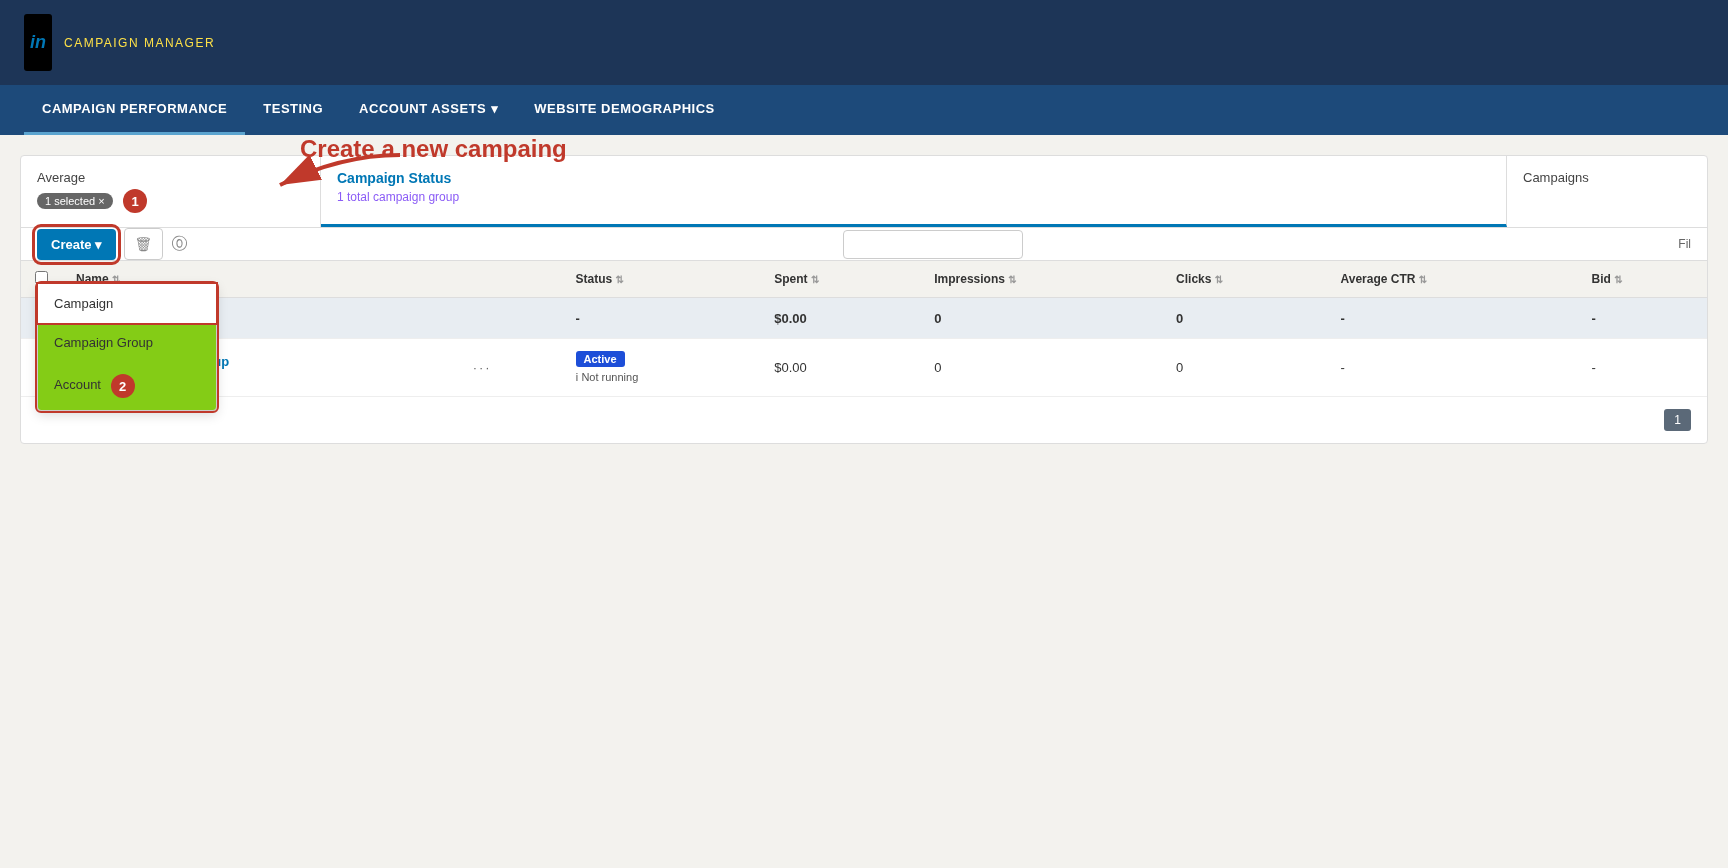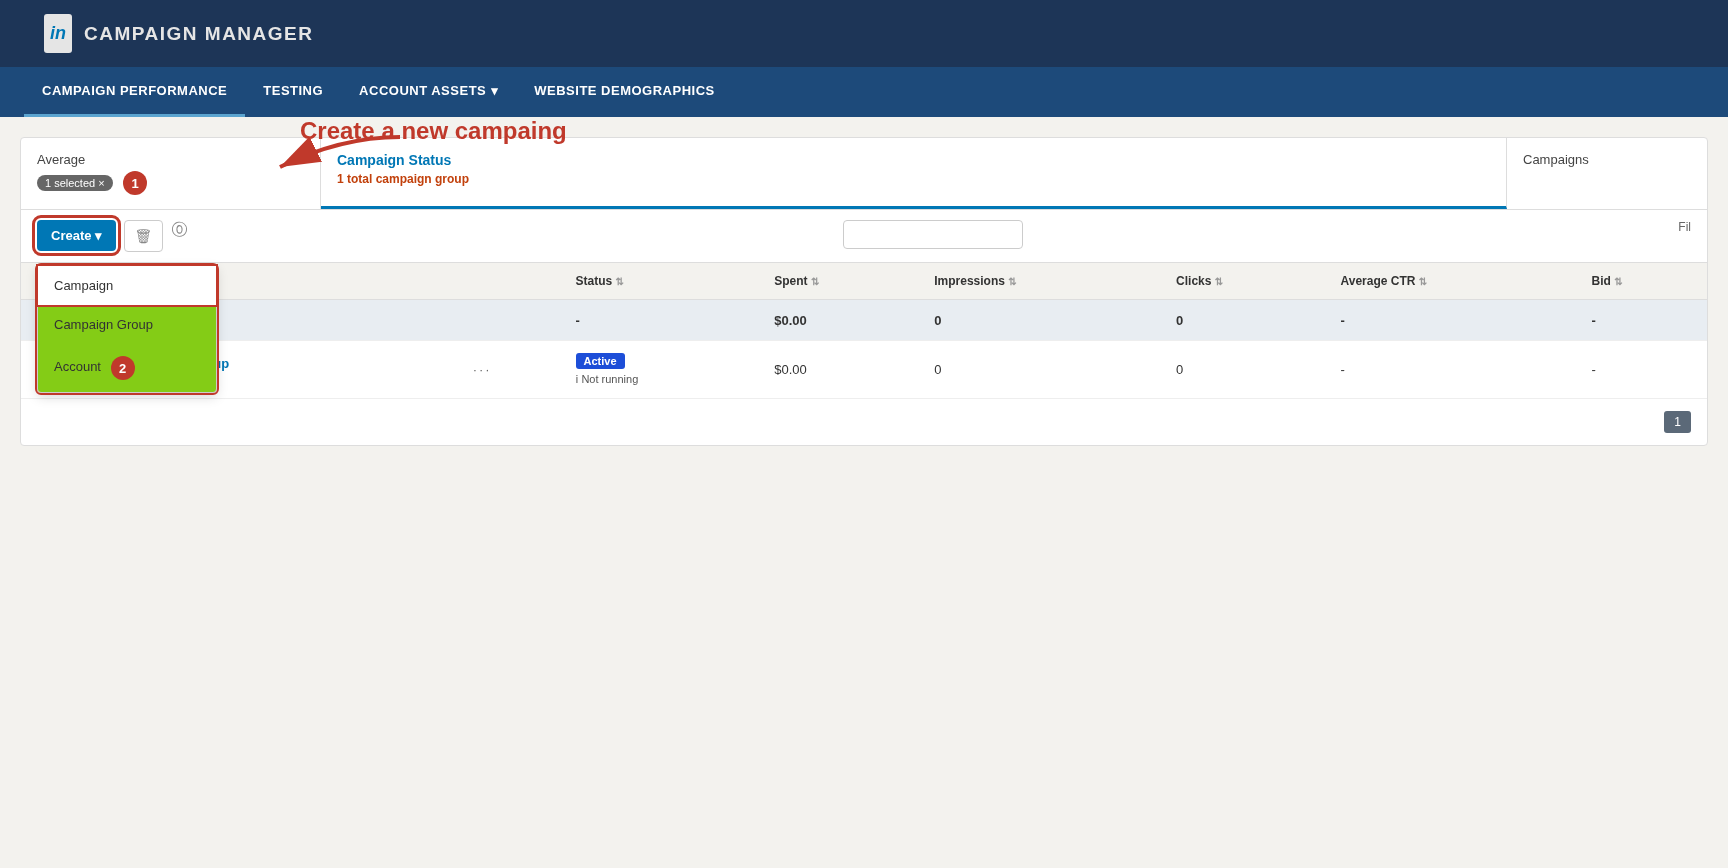--- a/index.html
+++ b/index.html
@@ -6,34 +6,33 @@
     body { font-family: -apple-system, BlinkMacSystemFont, 'Segoe UI', Arial, sans-serif; background: #f3f2ee; }
 
     
     .top-header {
       background: #1d3557;
       padding: 14px 24px;
       display: flex;
       align-items: center;
     }
     .linkedin-logo {
-      background: #e5e5e5;
+      background: #000000;
       color: #0077b5;
       font-weight: 900;
       font-size: 18px;
-      padding: 9px 6px;
+      padding: 18px 6px;
       border-radius: 3px;
       margin-right: 12px;
       font-style: italic;
-      margin-left: 20px;
     }
     .app-title {
-      color: #e5e5e5;
-      font-size: 19px;
-      font-weight: 700;
+      color: #fde047;
+      font-size: 12px;
+      font-weight: 400;
       letter-spacing: 1.5px;
       text-transform: uppercase;
     }
 
     
     .main-nav {
       background: #1d4a7a;
       display: flex;
       align-items: center;
       padding: 0 24px;
@@ -91,37 +90,37 @@
       width: 200px;
       padding: 14px 16px;
       color: #444;
     }
     .col-label {
       font-size: 13px;
       color: #444;
       margin-bottom: 4px;
     }
     .col-label.blue { color: #0077b5; font-weight: 600; font-size: 14px; }
-    .col-sublabel { font-size: 12px; color: #c2410c; font-weight: bold; }
+    .col-sublabel { font-size: 12px; color: #8b5cf6; }
     .selected-badge {
       background: #666;
       color: #fff;
       border-radius: 10px;
       padding: 2px 8px;
       font-size: 11px;
       display: inline-flex;
       align-items: center;
       gap: 4px;
     }
 
     
     .toolbar {
       display: flex;
-      align-items: flex-start;
-      padding: 10px 16px;
+      align-items: center;
+      padding: 0 16px;
       gap: 8px;
       border-bottom: 1px solid #ddd;
       position: relative;
     }
     .create-btn {
       background: #0077b5;
       color: #fff;
       border: none;
       padding: 8px 14px;
       border-radius: 4px;

